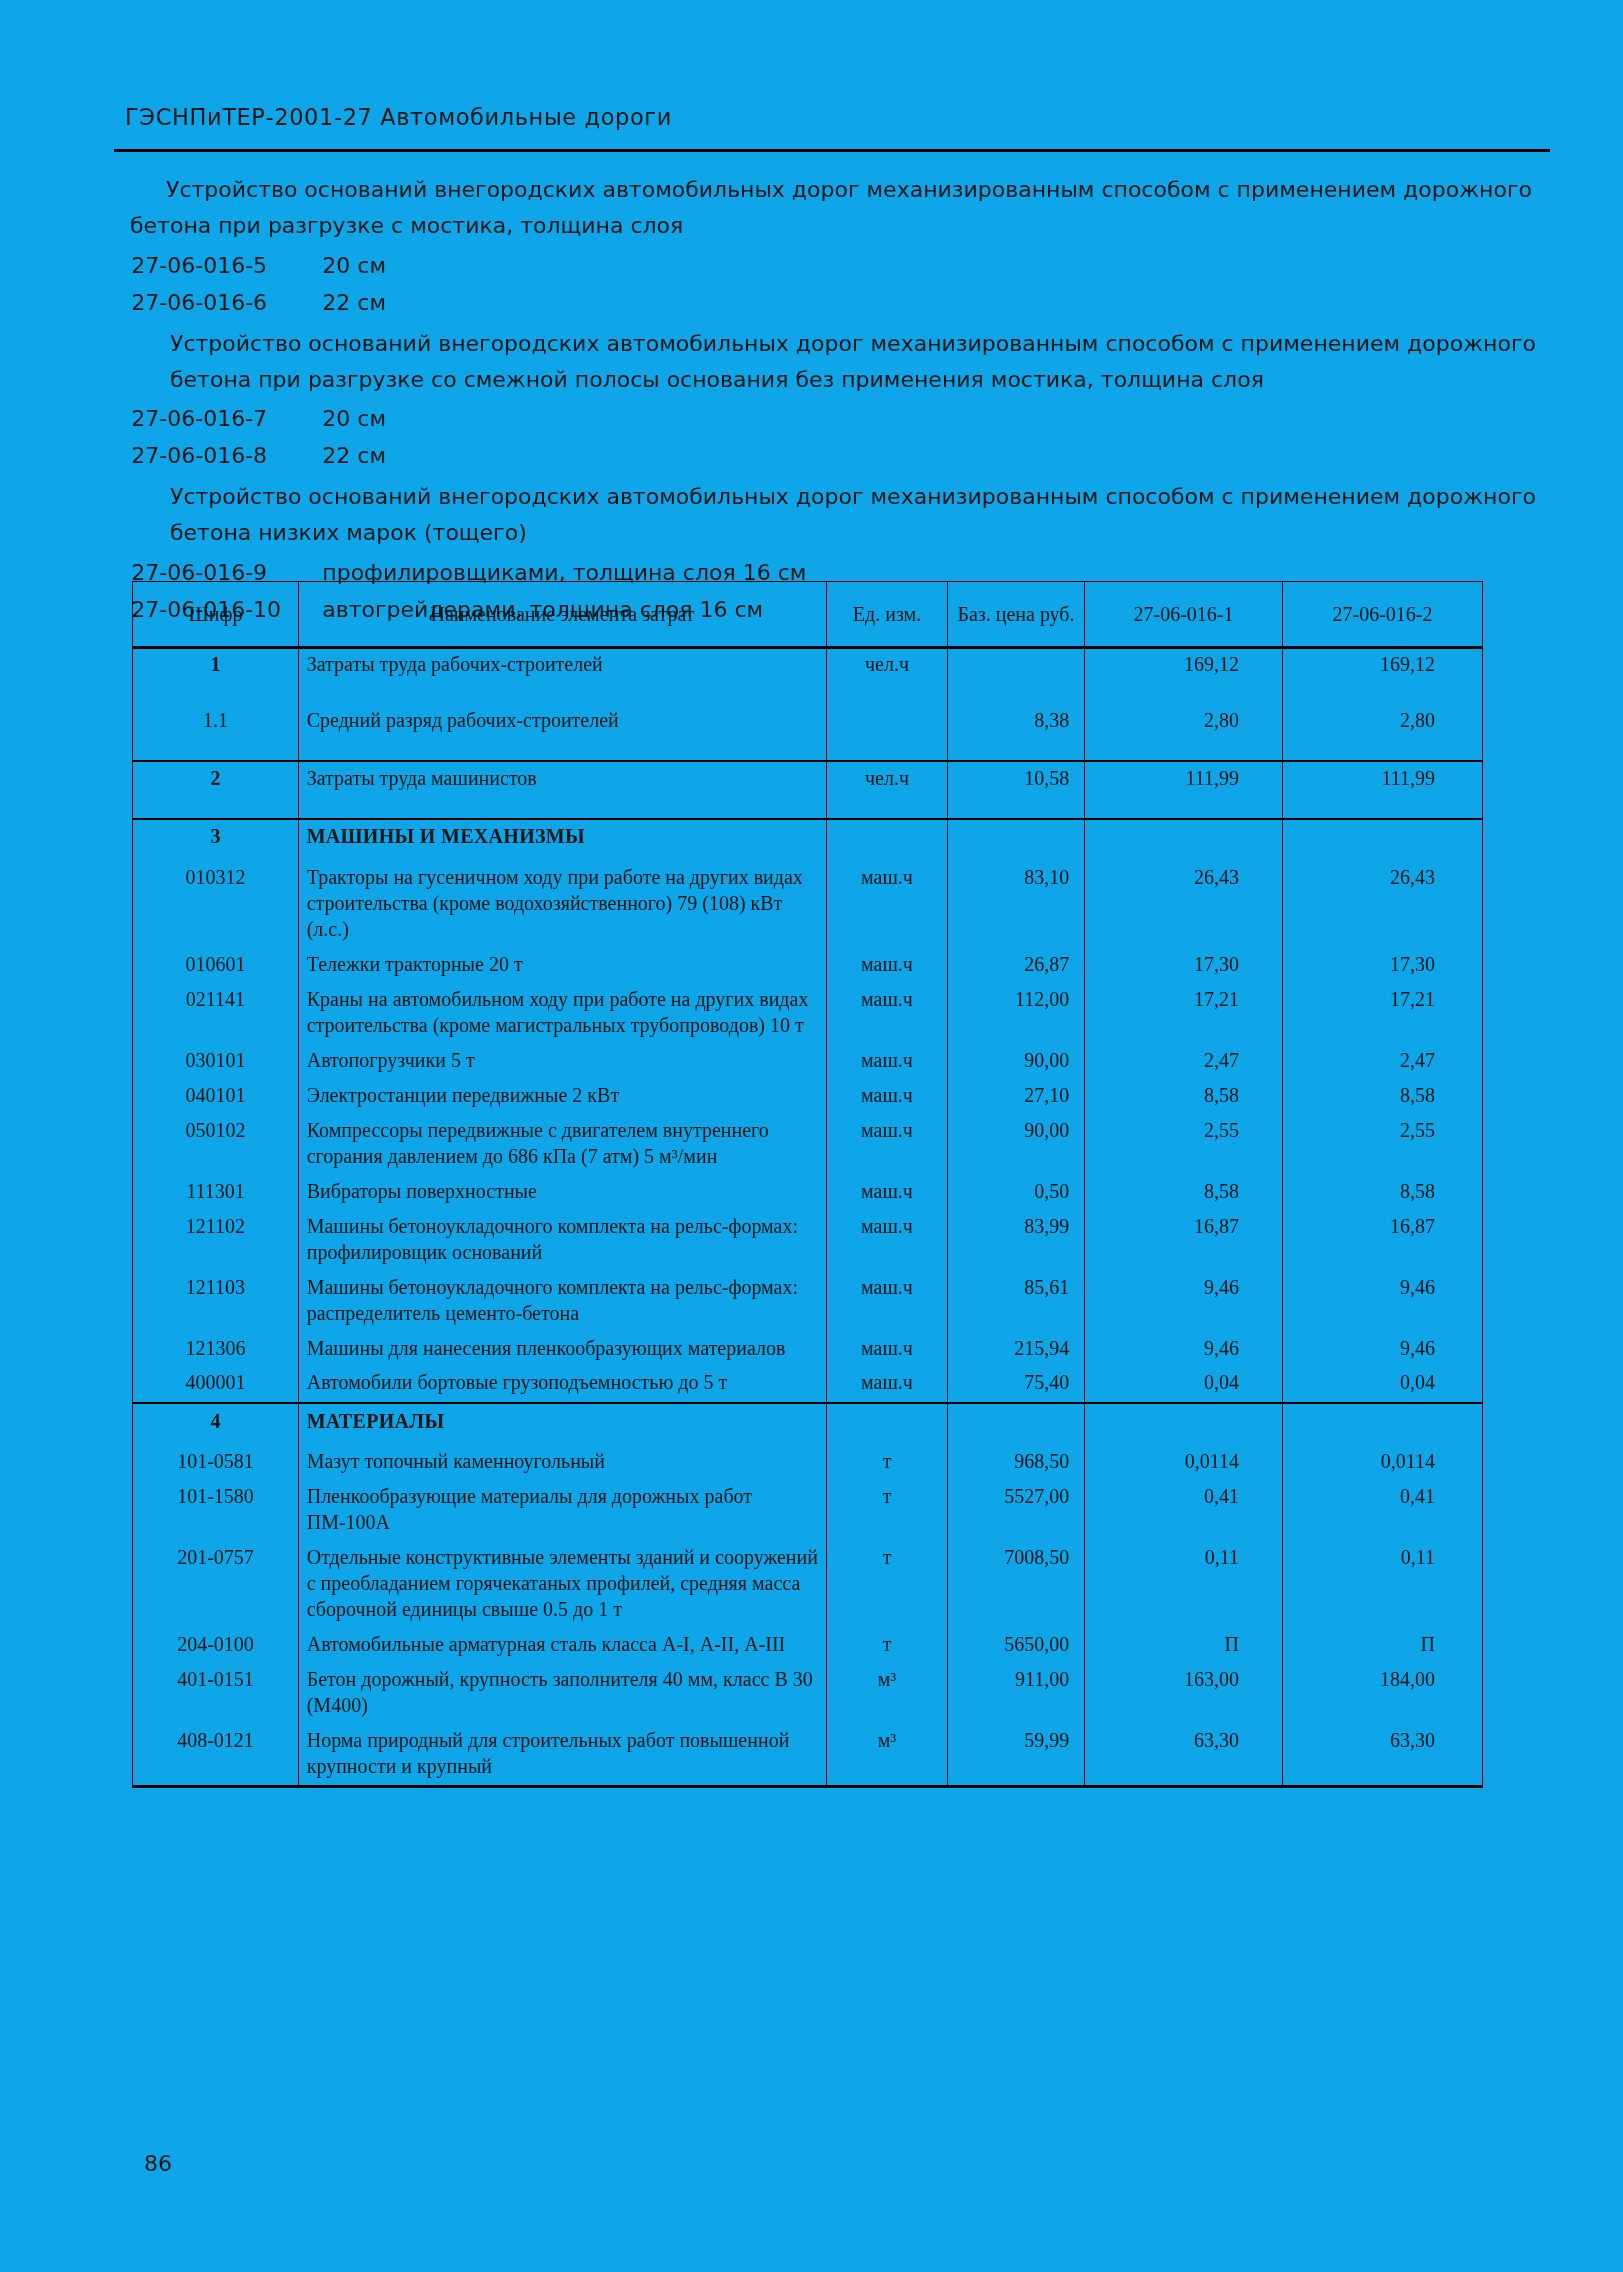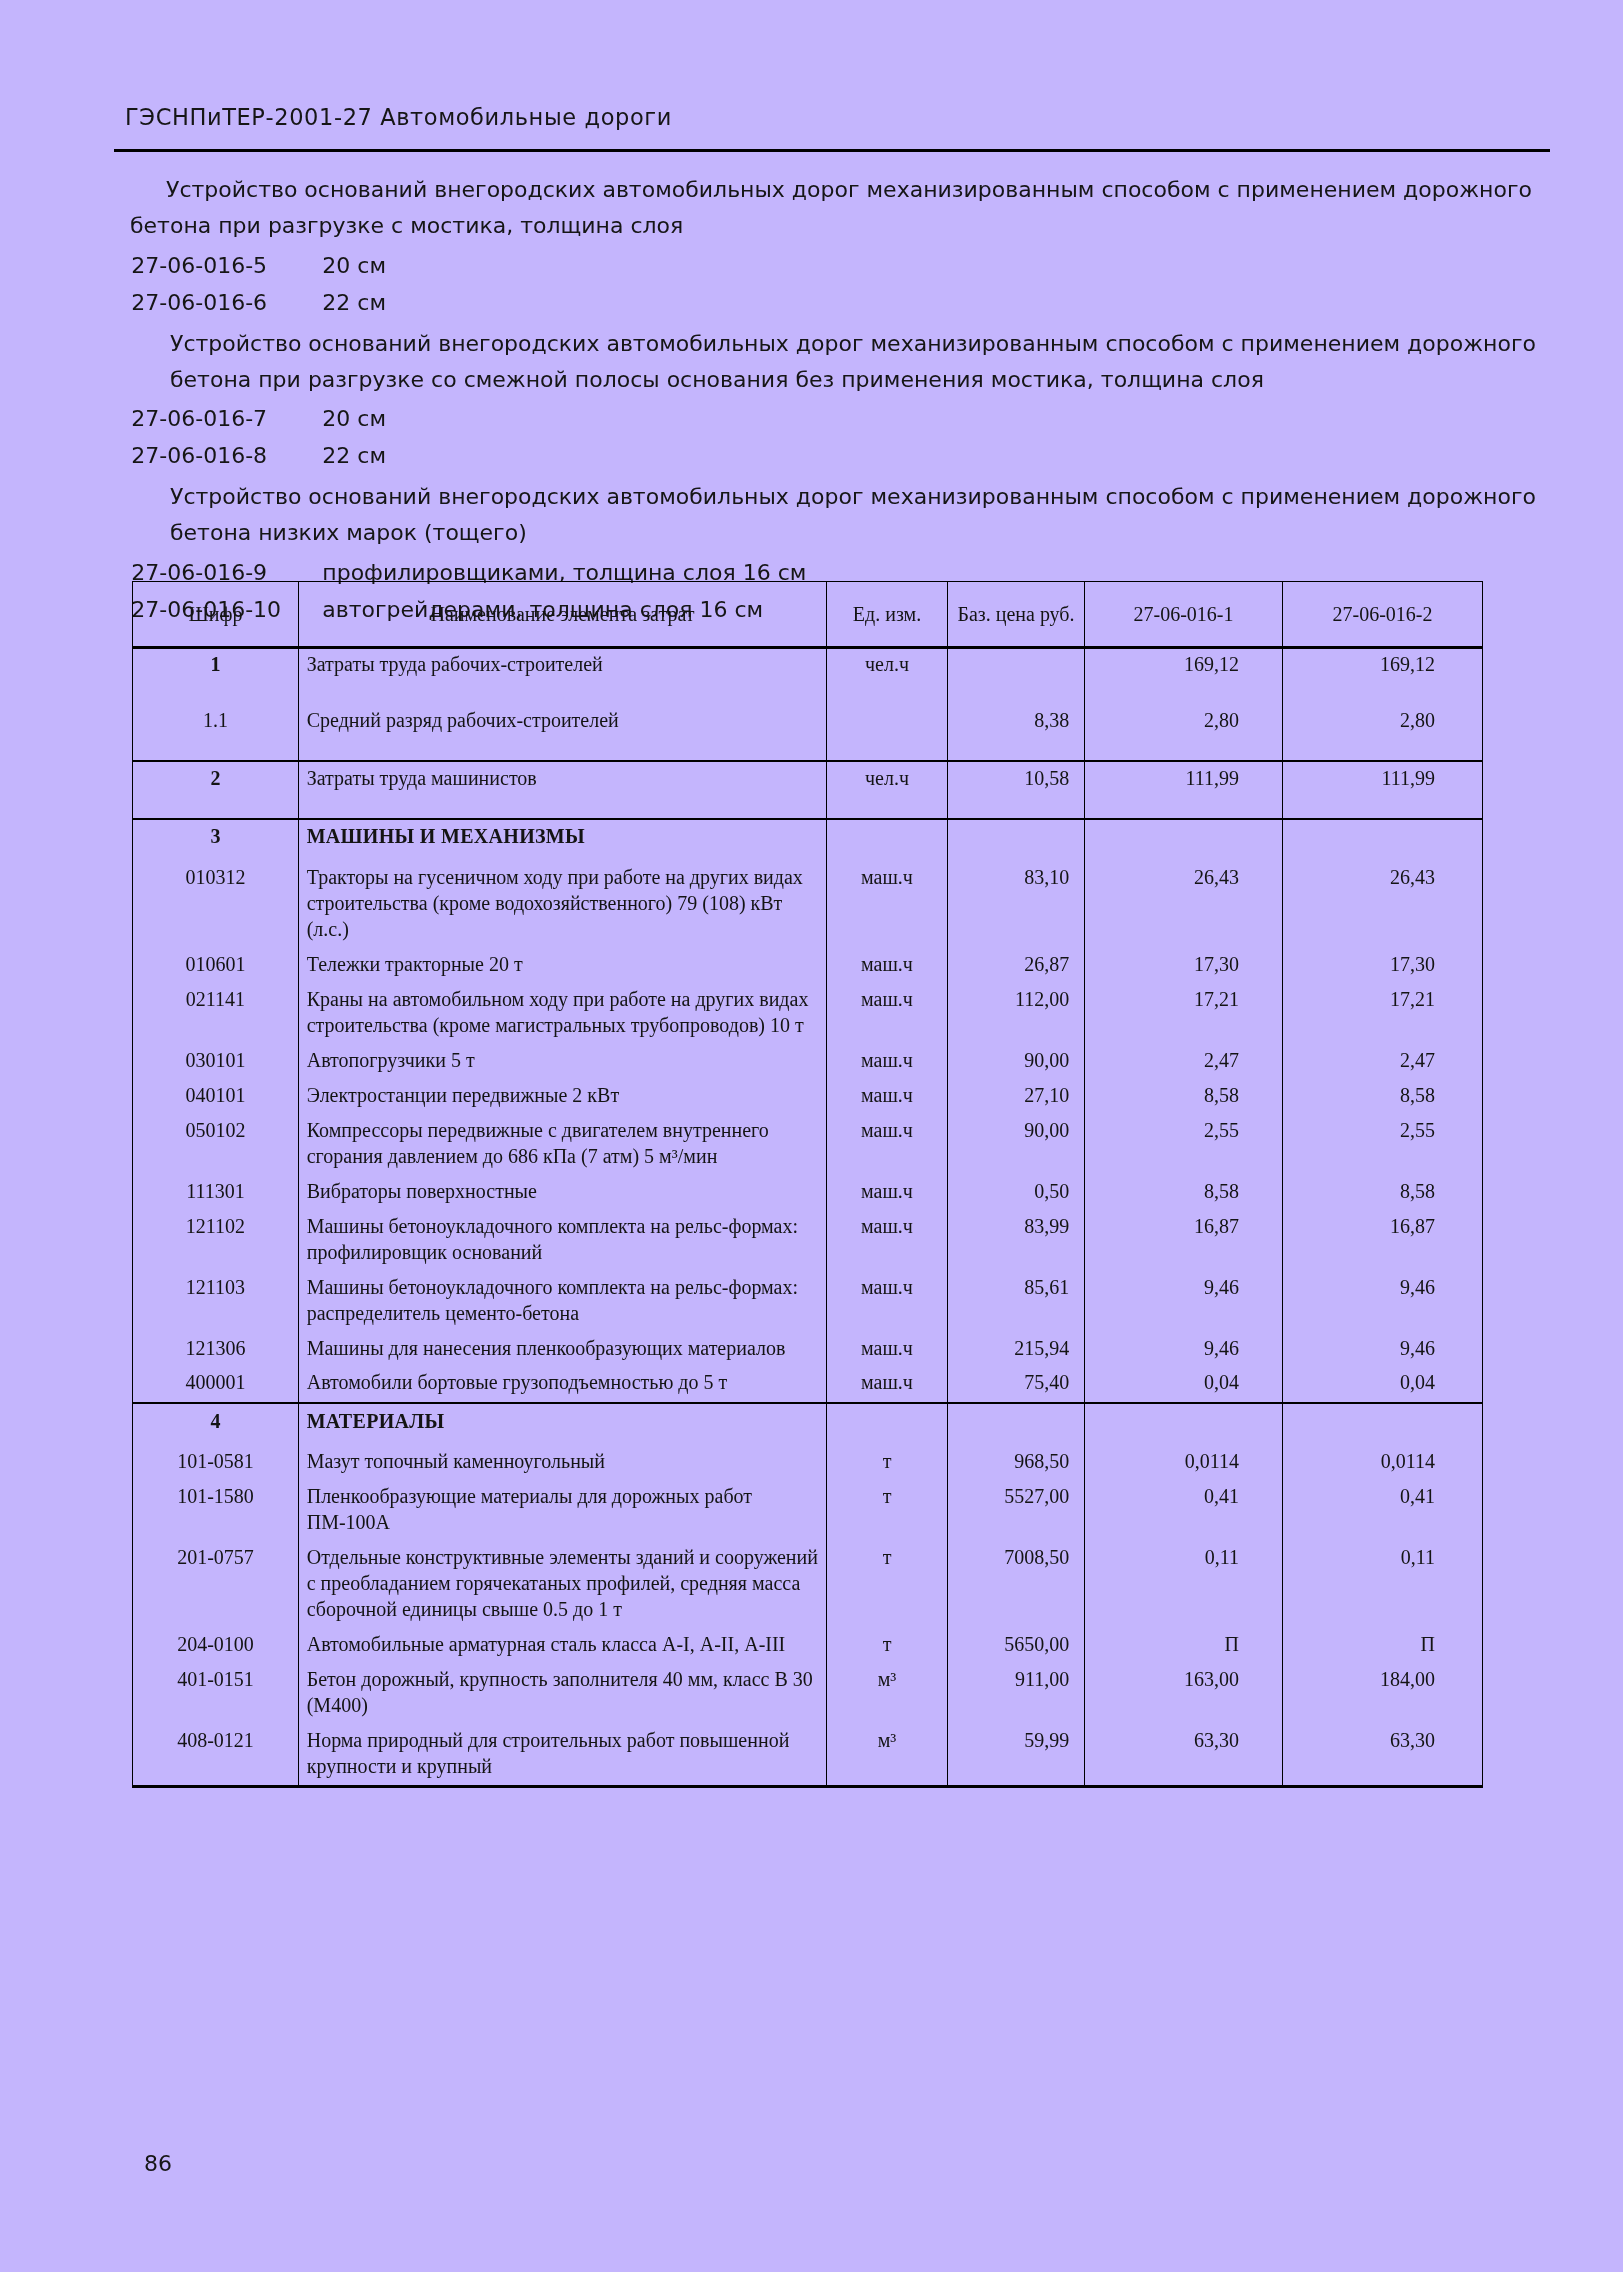--- a/index.html
+++ b/index.html
@@ -1,21 +1,21 @@
 <!DOCTYPE html>
 <html style="font-size:10.3px"><head>
 <meta charset="utf-8">
 <style>
   html,body{margin:0;padding:0;background:#e8e8e8;}
   .page{
     position:relative;
     width:1623px;
     height:2273px;
     margin:0 auto;
-    background:#c4b5fd;
+    background:#0ea5e9;
     font-family:"DejaVu Sans", sans-serif;
     color:#161616;
     overflow:hidden;
   }
   
   .doc-header{
     position:absolute;
     left:125px; top:104px;
     font-size:22.5px;
     letter-spacing:0.6px;

